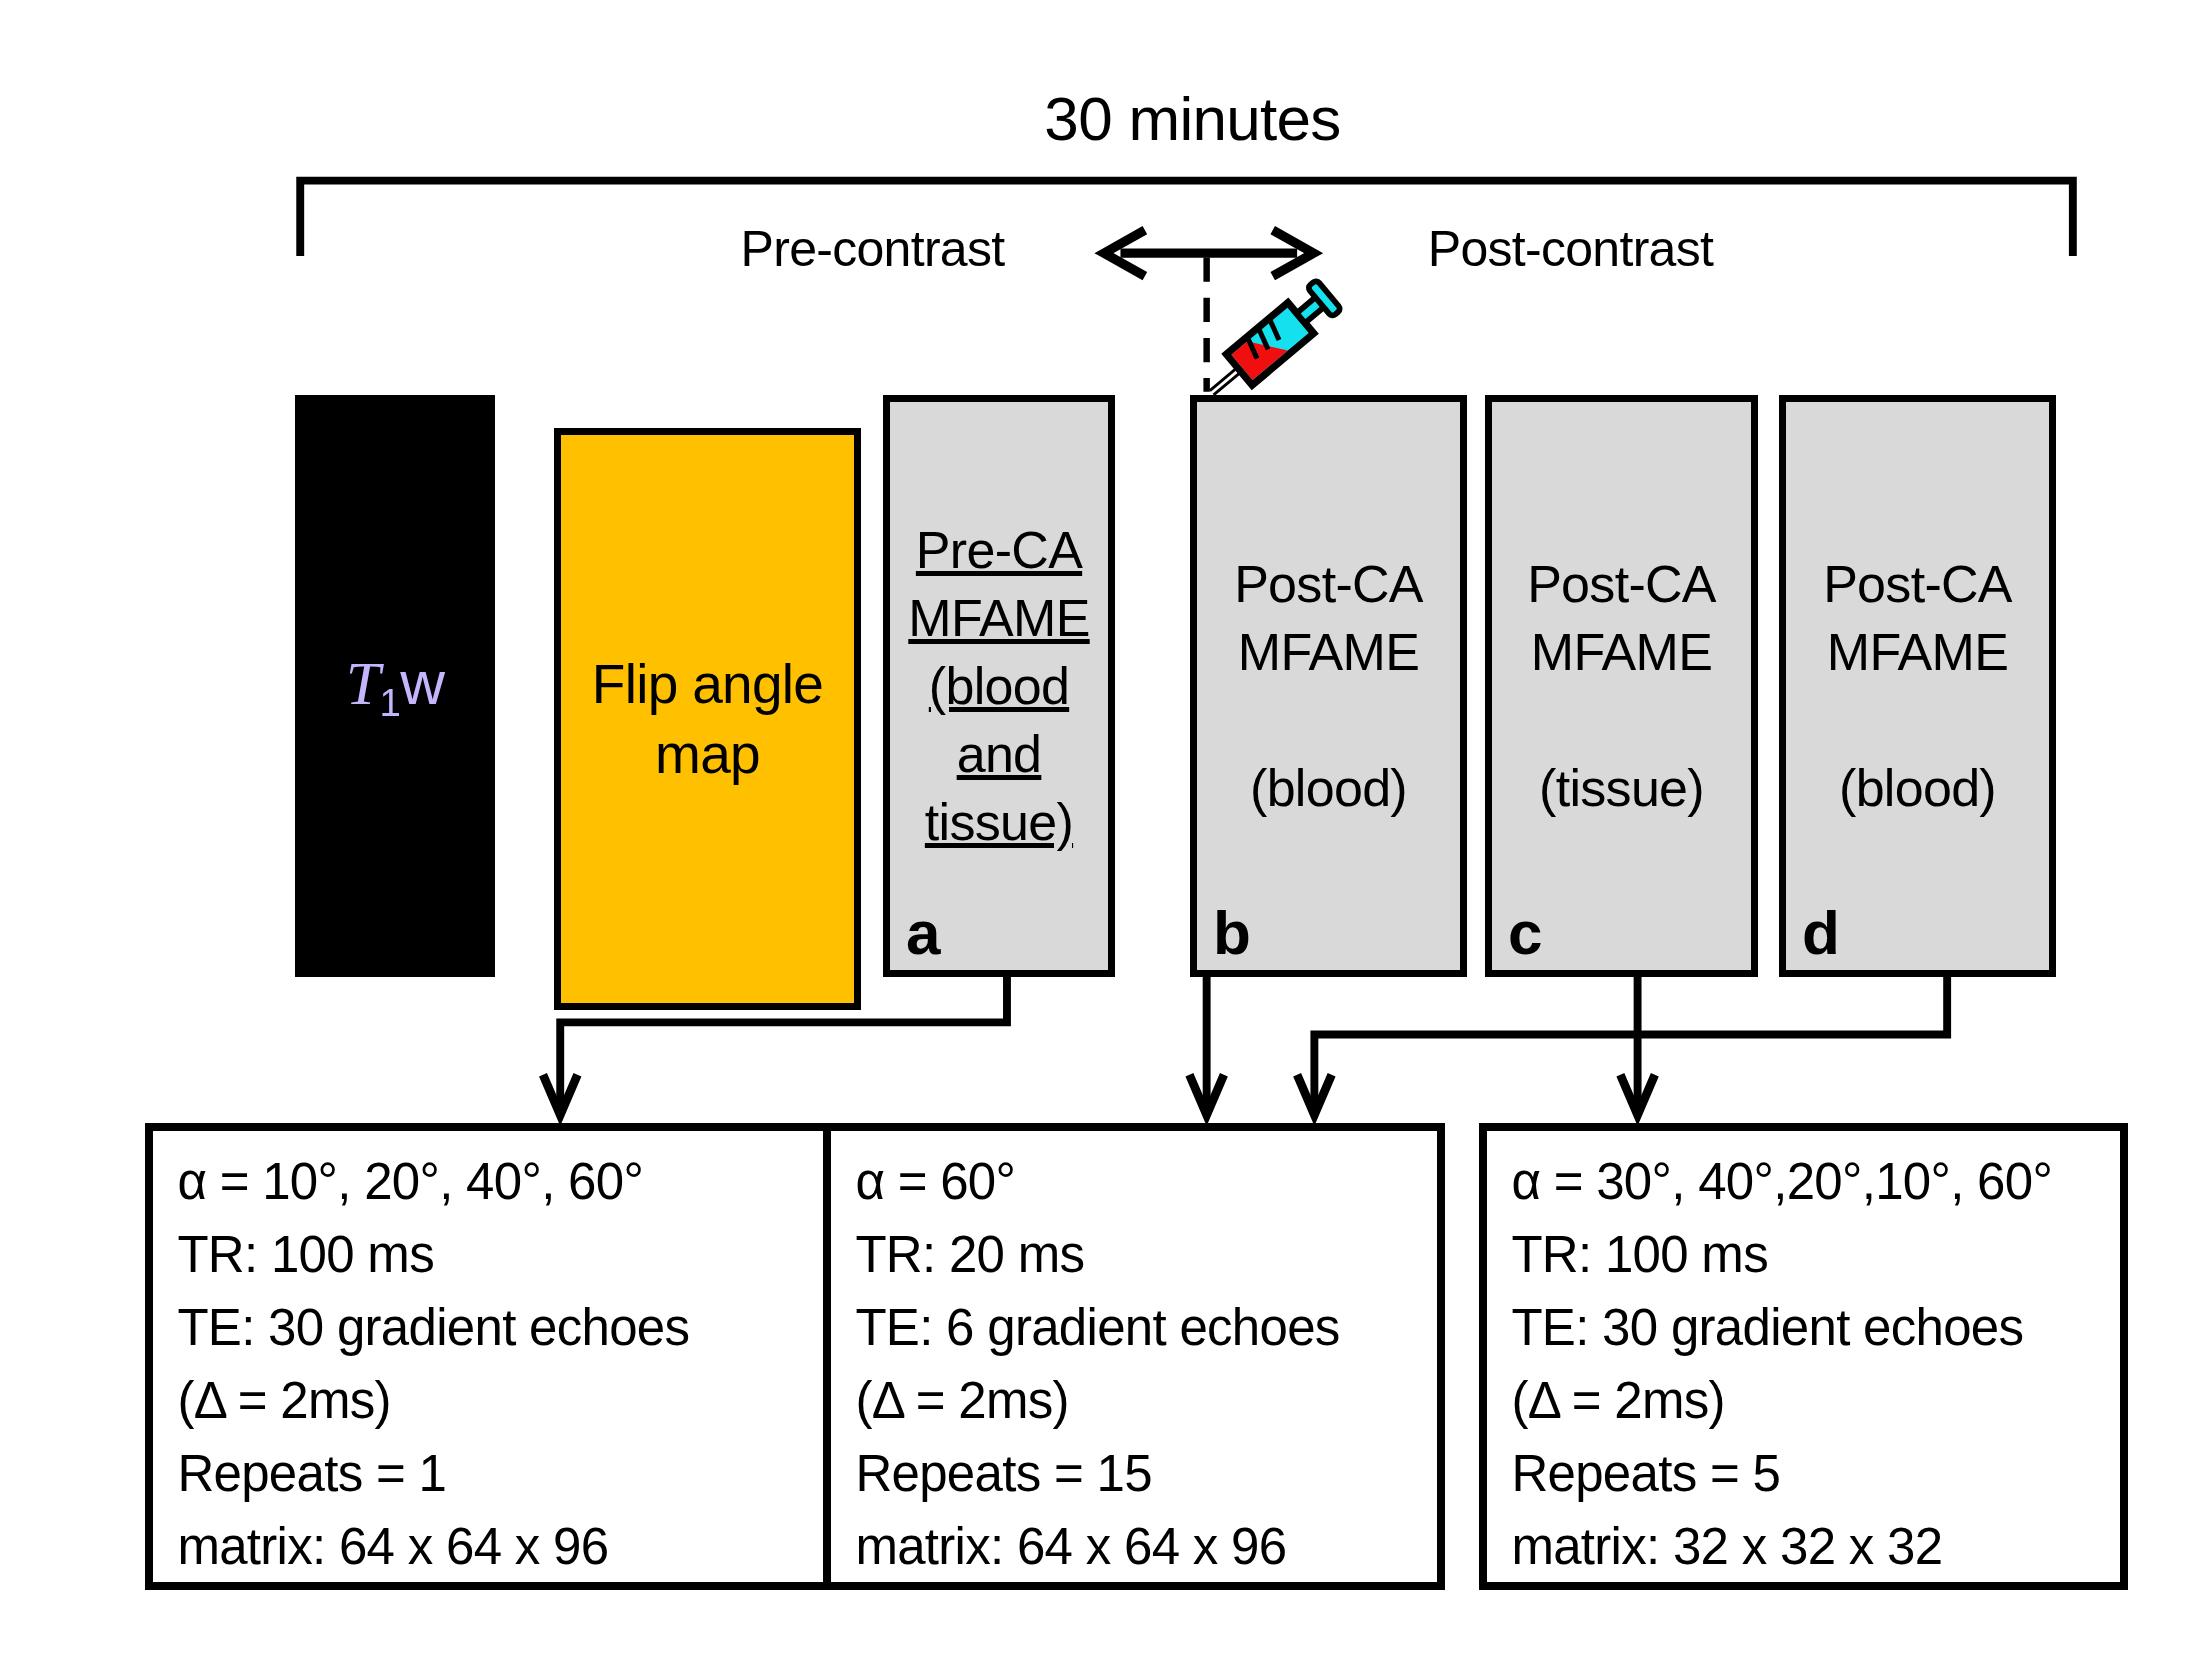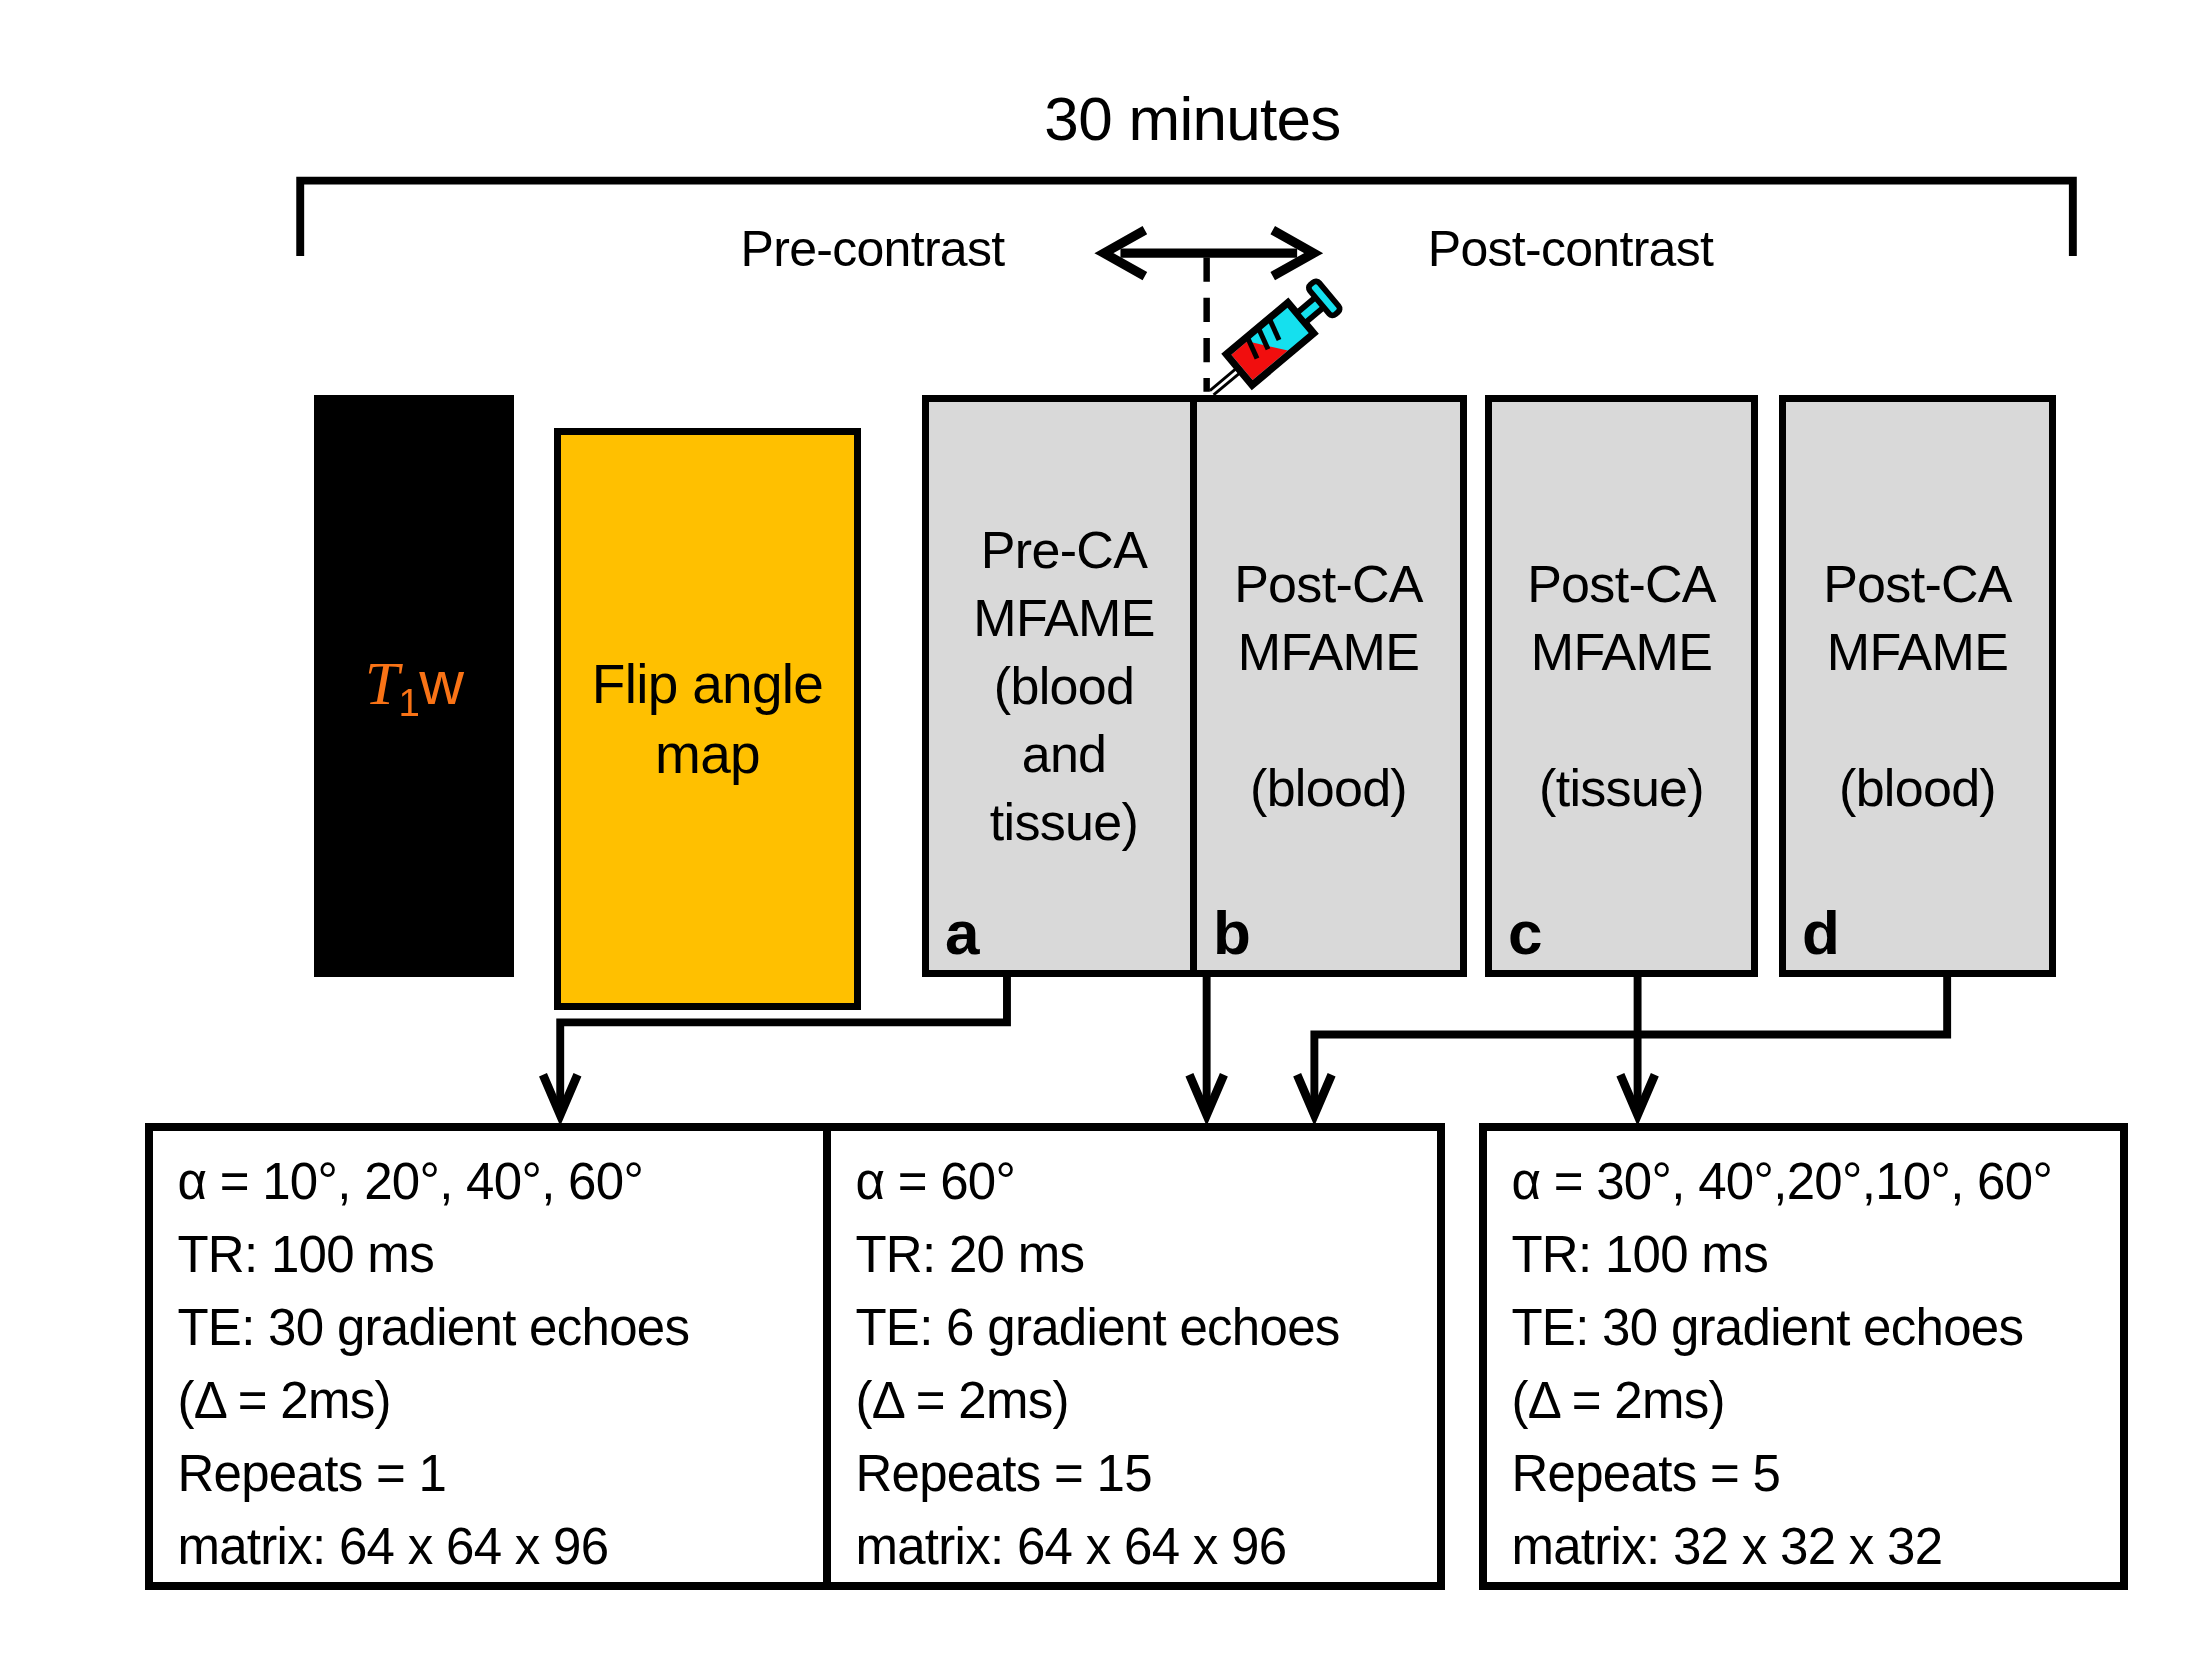--- a/index.html
+++ b/index.html
@@ -25,34 +25,34 @@
   .phase.pre{left:553px;}
   .phase.post{left:1251px;}
   
   .box{
     position:absolute;top:395px;height:582px;
     box-sizing:border-box;
     display:flex;flex-direction:column;align-items:center;justify-content:center;
     text-align:center;
   }
   .black-box{
-    left:314px;width:200px;background:#000;border:none;
-    color:#f97316;font-size:62px;
+    left:295px;width:200px;background:#000;border:none;
+    color:#c4b5fd;font-size:62px;
   }
   .t1w i{font-style:italic;font-family:"Liberation Serif", serif;}
   .t1w sub{font-size:62%;vertical-align:-0.32em;}
   .orange-box{
     left:554px;width:307px;background:#FFC000;border:7.2px solid #000;
     font-size:55px;line-height:70px;margin-top:33px;
   }
   .gray-box{
     background:#D9D9D9;border:7.2px solid #000;
     font-size:52px;line-height:68px;
   }
-  .pos-a{left:922px;width:284px;}
+  .pos-a{left:883px;width:232px;text-decoration:underline;}
   .pos-b{left:1190px;width:277px;}
   .pos-c{left:1485px;width:273px;}
   .pos-d{left:1779px;width:277px;}
   .gap{height:68px;}
   .gap.gap-none{height:0;}
   .letter{
     position:absolute;left:16px;bottom:5.7px;
     font-size:62px;font-weight:bold;line-height:62px;letter-spacing:0;
   }
   

